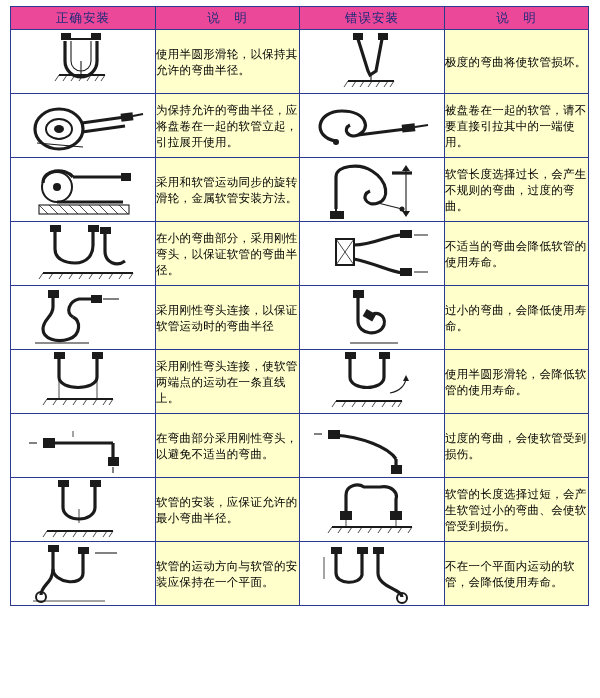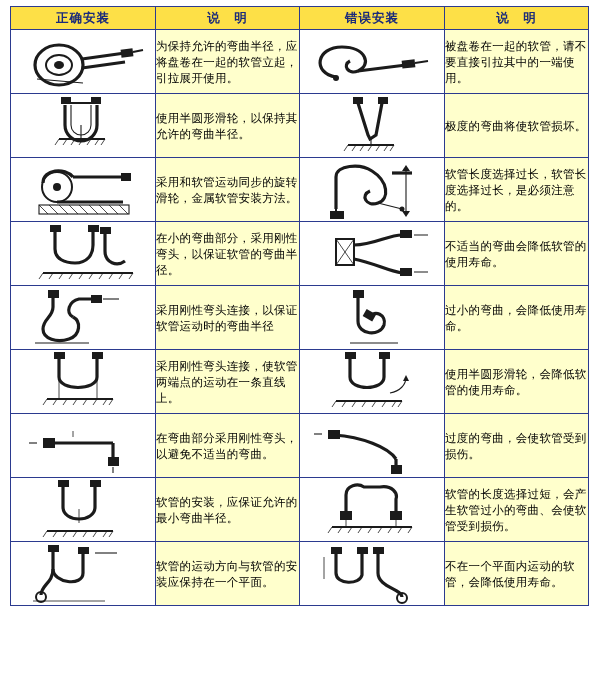--- a/index.html
+++ b/index.html
@@ -34,24 +34,24 @@
     width: 578px;
     table-layout: fixed;
     border: 1px solid #2b3a8f;
   }
   table.main td, table.main th {
     border: 1px solid #2b3a8f;
     padding: 0;
     vertical-align: middle;
   }
   thead th {
-    background: #fde047;
+    background: #ec4899;
     color: #1a2a7a;
     font-size: 12.5px;
-    font-weight: bold;
+    font-weight: normal;
     height: 22px;
     letter-spacing: 1px;
     text-align: center;
   }
   col.img { width: 145px; }
   col.txt { width: 144px; }
 
   td.imgcell {
     background: #ffffff;
     text-align: center;
@@ -99,20 +99,47 @@
         <th>说　明</th>
         <th>错误安装</th>
         <th>说　明</th>
       </tr>
     </thead>
     <tbody>
 
       <tr>
         <td class="imgcell">
           <svg class="fig" width="140" height="62" viewBox="0 0 140 62">
+            <path d="M52 10 L52 30 A16 16 0 0 0 84 30 L84 10" class="ln thick"></path>
+            <path d="M58 10 L58 30 A10 10 0 0 0 78 30 L78 10" class="ln thin"></path>
+            <path d="M52 8 L84 8" class="ln med"></path>
+            <rect x="48" y="2" width="10" height="7" class="fillblk"></rect>
+            <rect x="78" y="2" width="10" height="7" class="fillblk"></rect>
+            <path d="M46 44 L92 44" class="ln med"></path>
+            <path d="M46 44 L42 50 M54 44 L50 50 M62 44 L58 50 M70 44 L66 50 M78 44 L74 50 M86 44 L82 50 M92 44 L88 50" class="hatch"></path>
+            <path d="M68 30 L68 44" class="ln thin"></path>
+          </svg>
+        </td>
+        <td class="txtcell">使用半圆形滑轮，以保持其允许的弯曲半径。</td>
+        <td class="imgcell">
+          <svg class="fig" width="140" height="62" viewBox="0 0 140 62">
+            <path d="M56 8 L66 40 L68 44 L74 40 L80 8" class="ln thick"></path>
+            <rect x="51" y="2" width="10" height="7" class="fillblk"></rect>
+            <rect x="76" y="2" width="10" height="7" class="fillblk"></rect>
+            <path d="M46 50 L92 50" class="ln med"></path>
+            <path d="M46 50 L42 56 M54 50 L50 56 M62 50 L58 56 M70 50 L66 56 M78 50 L74 56 M86 50 L82 56 M92 50 L88 56" class="hatch"></path>
+            <path d="M69 44 L69 50" class="ln thin"></path>
+          </svg>
+        </td>
+        <td class="txtcell">极度的弯曲将使软管损坏。</td>
+      </tr>
+
+      <tr>
+        <td class="imgcell">
+          <svg class="fig" width="140" height="62" viewBox="0 0 140 62">
             <ellipse cx="46" cy="34" rx="24" ry="20" class="ln thick"></ellipse>
             <ellipse cx="46" cy="34" rx="13" ry="10" class="ln med"></ellipse>
             <ellipse cx="46" cy="34" rx="5" ry="4" class="fillblk"></ellipse>
             <path d="M69 28 L112 22" class="ln thick"></path>
             <path d="M69 37 L112 31" class="ln thick"></path>
             <rect x="108" y="18" width="12" height="8" class="fillblk" transform="rotate(-7 114 22)"></rect>
             <path d="M120 21 L130 19" class="ln med"></path>
             <path d="M24 48 L70 52" class="ln thin"></path>
           </svg>
         </td>
@@ -120,47 +147,20 @@
         <td class="imgcell">
           <svg class="fig" width="140" height="62" viewBox="0 0 140 62">
             <path d="M34 46 C10 42 14 16 40 16 C64 16 70 34 56 40 C46 44 40 34 48 30" class="ln thick"></path>
             <path d="M56 40 L104 34" class="ln thick"></path>
             <rect x="100" y="29" width="13" height="8" class="fillblk" transform="rotate(-6 106 33)"></rect>
             <path d="M113 32 L126 30" class="ln med"></path>
             <circle cx="34" cy="47" r="3" class="fillblk"></circle>
           </svg>
         </td>
         <td class="txtcell">被盘卷在一起的软管，请不要直接引拉其中的一端使用。</td>
-      </tr>
-
-      <tr>
-        <td class="imgcell">
-          <svg class="fig" width="140" height="62" viewBox="0 0 140 62">
-            <path d="M52 10 L52 30 A16 16 0 0 0 84 30 L84 10" class="ln thick"></path>
-            <path d="M58 10 L58 30 A10 10 0 0 0 78 30 L78 10" class="ln thin"></path>
-            <path d="M52 8 L84 8" class="ln med"></path>
-            <rect x="48" y="2" width="10" height="7" class="fillblk"></rect>
-            <rect x="78" y="2" width="10" height="7" class="fillblk"></rect>
-            <path d="M46 44 L92 44" class="ln med"></path>
-            <path d="M46 44 L42 50 M54 44 L50 50 M62 44 L58 50 M70 44 L66 50 M78 44 L74 50 M86 44 L82 50 M92 44 L88 50" class="hatch"></path>
-            <path d="M68 30 L68 44" class="ln thin"></path>
-          </svg>
-        </td>
-        <td class="txtcell">使用半圆形滑轮，以保持其允许的弯曲半径。</td>
-        <td class="imgcell">
-          <svg class="fig" width="140" height="62" viewBox="0 0 140 62">
-            <path d="M56 8 L66 40 L68 44 L74 40 L80 8" class="ln thick"></path>
-            <rect x="51" y="2" width="10" height="7" class="fillblk"></rect>
-            <rect x="76" y="2" width="10" height="7" class="fillblk"></rect>
-            <path d="M46 50 L92 50" class="ln med"></path>
-            <path d="M46 50 L42 56 M54 50 L50 56 M62 50 L58 56 M70 50 L66 56 M78 50 L74 56 M86 50 L82 56 M92 50 L88 56" class="hatch"></path>
-            <path d="M69 44 L69 50" class="ln thin"></path>
-          </svg>
-        </td>
-        <td class="txtcell">极度的弯曲将使软管损坏。</td>
       </tr>
 
       <tr>
         <td class="imgcell">
           <svg class="fig" width="140" height="62" viewBox="0 0 140 62">
             <circle cx="44" cy="28" r="15" class="ln med"></circle>
             <circle cx="44" cy="28" r="4" class="fillblk"></circle>
             <path d="M30 24 C30 10 52 8 60 18 L60 18" class="ln thick"></path>
             <path d="M44 43 L110 43" class="ln thick"></path>
             <path d="M60 18 L110 18" class="ln thick"></path>
@@ -176,21 +176,21 @@
             <path d="M34 50 L34 56" class="ln med"></path>
             <rect x="28" y="52" width="14" height="8" class="fillblk"></rect>
             <path d="M90 14 L110 14" class="ln thick"></path>
             <path d="M76 44 L100 50" class="ln thin"></path>
             <circle cx="100" cy="50" r="2.5" class="fillblk"></circle>
             <path d="M104 8 L104 56" class="ln thin"></path>
             <path d="M100 12 L104 6 L108 12" class="fillblk"></path>
             <path d="M100 52 L104 58 L108 52" class="fillblk"></path>
           </svg>
         </td>
-        <td class="txtcell">软管长度选择过长，软管长度选择过长，是必须注意的。</td>
+        <td class="txtcell">软管长度选择过长，会产生不规则的弯曲，过度的弯曲。</td>
       </tr>
 
       <tr>
         <td class="imgcell">
           <svg class="fig" width="140" height="62" viewBox="0 0 140 62">
             <path d="M42 8 L42 26 C42 36 52 40 62 40 C74 40 80 32 80 22 L80 8" class="ln thick"></path>
             <rect x="37" y="2" width="11" height="7" class="fillblk"></rect>
             <rect x="75" y="2" width="11" height="7" class="fillblk"></rect>
             <path d="M92 10 L92 28 C92 40 104 44 112 38" class="ln thick"></path>
             <rect x="87" y="4" width="11" height="7" class="fillblk"></rect>

